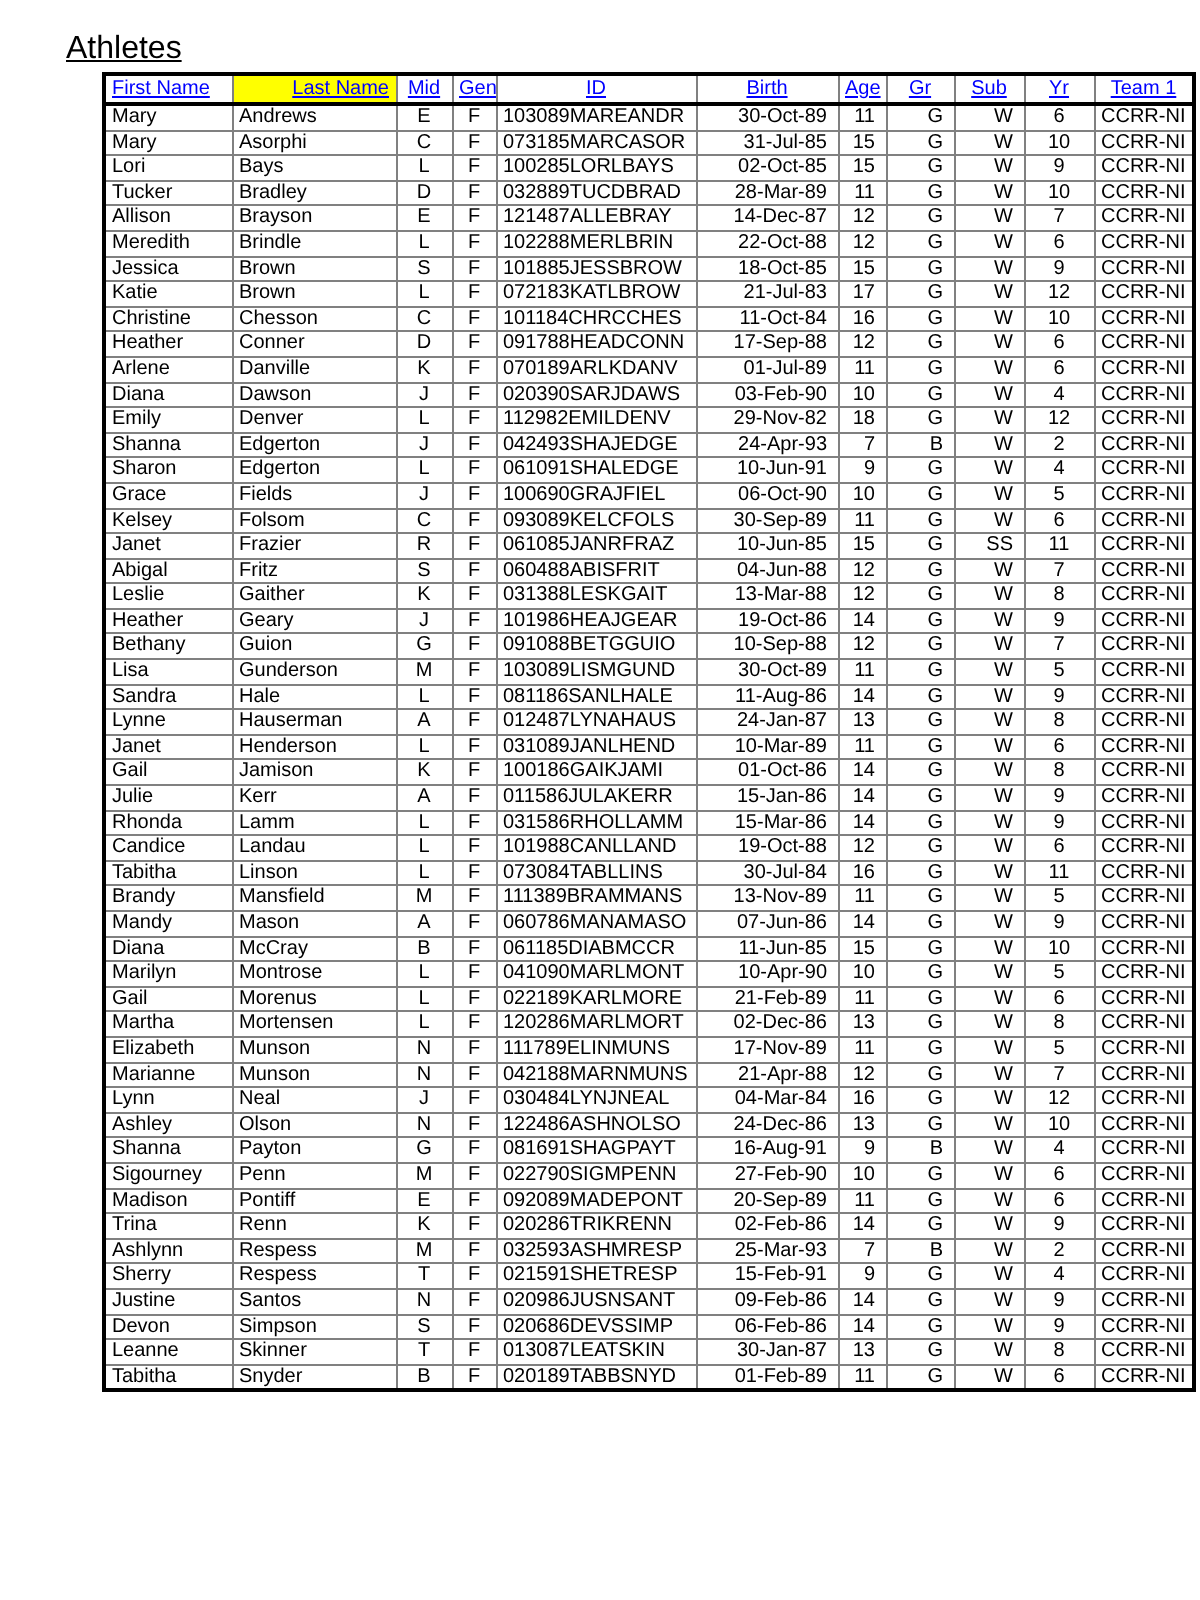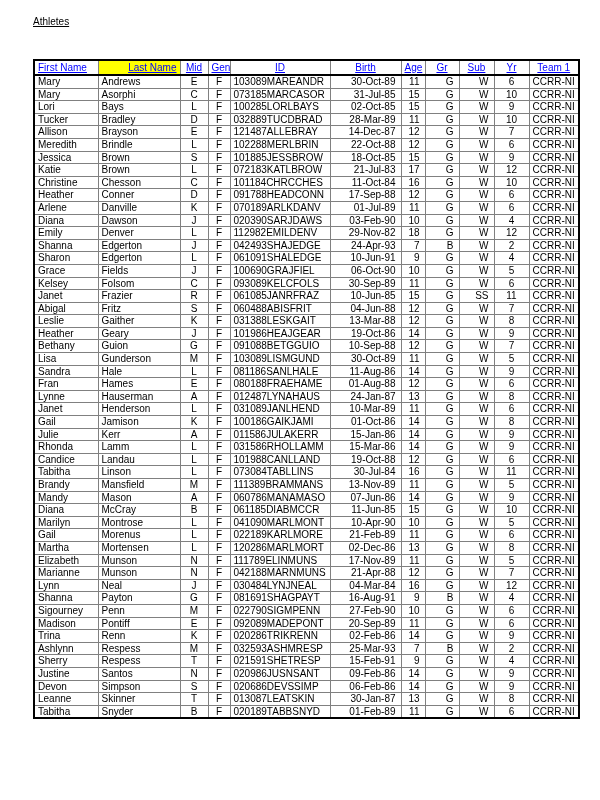--- a/index.html
+++ b/index.html
@@ -9,27 +9,28 @@
     --outer:#000000;
   }
   html,body{margin:0;padding:0;background:#ffffff;}
   body{
     width:600px;height:800px;overflow:hidden;
     font-family:"Liberation Sans", sans-serif;
     -webkit-font-smoothing:none;
   }
   .page{padding:16px 0 0 33px;}
   .title{
-    font-size:10px;color:#000;margin:0 0 32px 0;font-weight:normal;text-decoration:underline;
+    font-size:16px;color:#000;margin:0 0 2px 0;font-weight:normal;text-decoration:underline;
   }
   table.report{
     border-collapse:collapse;
     table-layout:fixed;
     width:545px;
     border:2px solid var(--outer);
+    margin-left:18px;
   }
   table.report th, table.report td{
     border:1px solid var(--grid);
     font-size:10px;
     white-space:nowrap;
     overflow:hidden;
     padding:0 3px;
     color:#000;
   }
   table.report thead th{
@@ -394,33 +395,20 @@
           <td class="ac">F</td>
           <td class="al">081186SANLHALE</td>
           <td class="ar">11-Aug-86</td>
           <td class="ar">14</td>
           <td class="ar">G</td>
           <td class="ar">W</td>
           <td class="ac">9</td>
           <td class="al">CCRR-NI</td>
         </tr>
         <tr>
-          <td class="al">Fran</td>
-          <td class="al">Hames</td>
-          <td class="ac">E</td>
-          <td class="ac">F</td>
-          <td class="al">080188FRAEHAME</td>
-          <td class="ar">01-Aug-88</td>
-          <td class="ar">12</td>
-          <td class="ar">G</td>
-          <td class="ar">W</td>
-          <td class="ac">6</td>
-          <td class="al">CCRR-NI</td>
-        </tr>
-        <tr>
           <td class="al">Lynne</td>
           <td class="al">Hauserman</td>
           <td class="ac">A</td>
           <td class="ac">F</td>
           <td class="al">012487LYNAHAUS</td>
           <td class="ar">24-Jan-87</td>
           <td class="ar">13</td>
           <td class="ar">G</td>
           <td class="ar">W</td>
           <td class="ac">8</td>
@@ -612,20 +600,33 @@
           <td class="al">Lynn</td>
           <td class="al">Neal</td>
           <td class="ac">J</td>
           <td class="ac">F</td>
           <td class="al">030484LYNJNEAL</td>
           <td class="ar">04-Mar-84</td>
           <td class="ar">16</td>
           <td class="ar">G</td>
           <td class="ar">W</td>
           <td class="ac">12</td>
+          <td class="al">CCRR-NI</td>
+        </tr>
+        <tr>
+          <td class="al">Ashley</td>
+          <td class="al">Olson</td>
+          <td class="ac">N</td>
+          <td class="ac">F</td>
+          <td class="al">122486ASHNOLSO</td>
+          <td class="ar">24-Dec-86</td>
+          <td class="ar">13</td>
+          <td class="ar">G</td>
+          <td class="ar">W</td>
+          <td class="ac">10</td>
           <td class="al">CCRR-NI</td>
         </tr>
         <tr>
           <td class="al">Shanna</td>
           <td class="al">Payton</td>
           <td class="ac">G</td>
           <td class="ac">F</td>
           <td class="al">081691SHAGPAYT</td>
           <td class="ar">16-Aug-91</td>
           <td class="ar">9</td>

